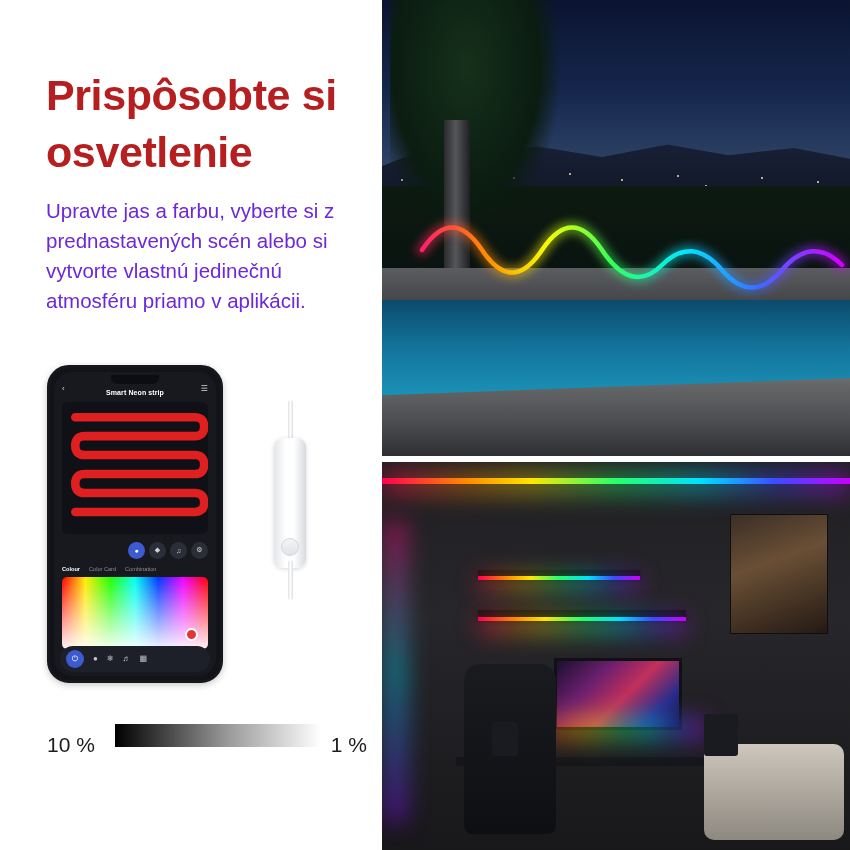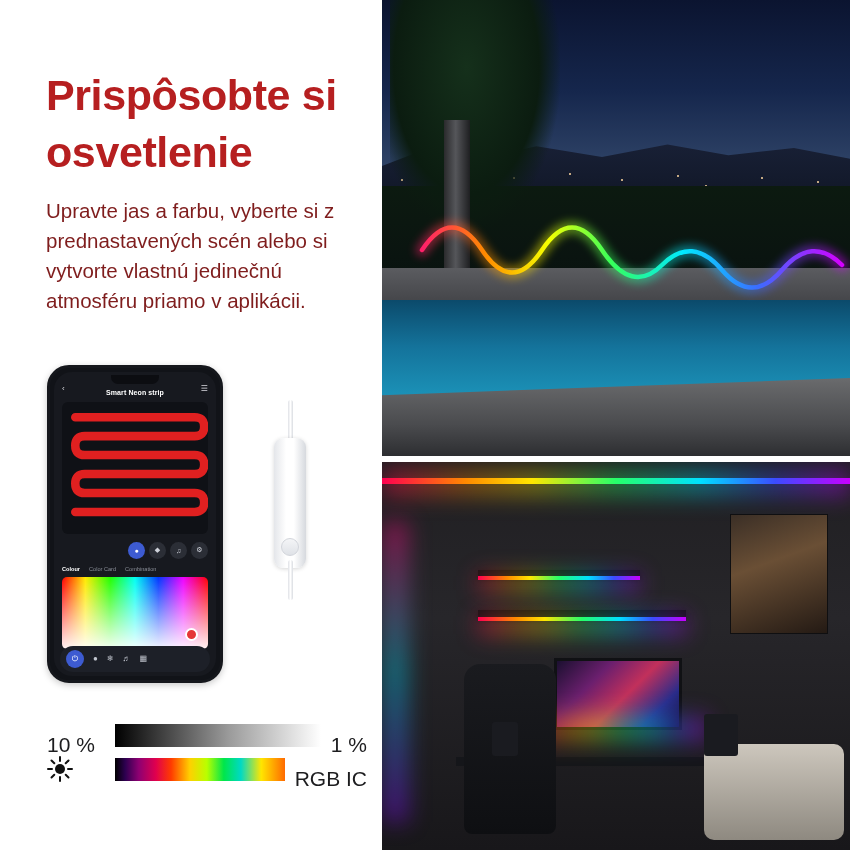--- a/index.html
+++ b/index.html
@@ -43,21 +43,21 @@
     line-height: 1.32;
     font-weight: bold;
     letter-spacing: -0.4px;
   }
 
   .subcopy {
     position: absolute;
     left: 46px;
     top: 175px;
     width: 305px;
-    color: #7f1d1d;
+    color: #6d28d9;
     font-size: 20.5px;
     line-height: 1.47;
     font-weight: 400;
   }
 
   
   .phone {
     position: absolute;
     left: 47px;
     top: 365px;
@@ -524,39 +524,20 @@
         <div class="ctrl-btn"></div>
       </div>
       <div class="ctrl-cable-bottom"></div>
     </div>
 
     <div class="legend">
       <div class="legend-row">
         <span class="legend-label left">10 %</span>
         <div class="legend-bar bar-bw"></div>
         <span class="legend-label">1 %</span>
-      </div>
-      <div class="legend-row">
-        <span class="sun-icon">
-          <svg width="26" height="26" viewBox="0 0 26 26">
-            <circle cx="13" cy="13" r="5" fill="#111"></circle>
-            <g stroke="#111" stroke-width="2" stroke-linecap="round">
-              <line x1="13" y1="1" x2="13" y2="5"></line>
-              <line x1="13" y1="21" x2="13" y2="25"></line>
-              <line x1="1" y1="13" x2="5" y2="13"></line>
-              <line x1="21" y1="13" x2="25" y2="13"></line>
-              <line x1="4.5" y1="4.5" x2="7.3" y2="7.3"></line>
-              <line x1="18.7" y1="18.7" x2="21.5" y2="21.5"></line>
-              <line x1="21.5" y1="4.5" x2="18.7" y2="7.3"></line>
-              <line x1="7.3" y1="18.7" x2="4.5" y2="21.5"></line>
-            </g>
-          </svg>
-        </span>
-        <div class="legend-bar bar-rgb"></div>
-        <span class="legend-label">RGB IC</span>
       </div>
     </div>
   </div>
 
   <div class="img-pool">
     <div class="scene">
       <div class="sky"></div>
       <div class="hills"></div>
       <svg class="citylights" viewBox="0 0 468 60" preserveAspectRatio="none">
         <g fill="#ffd9a0">

